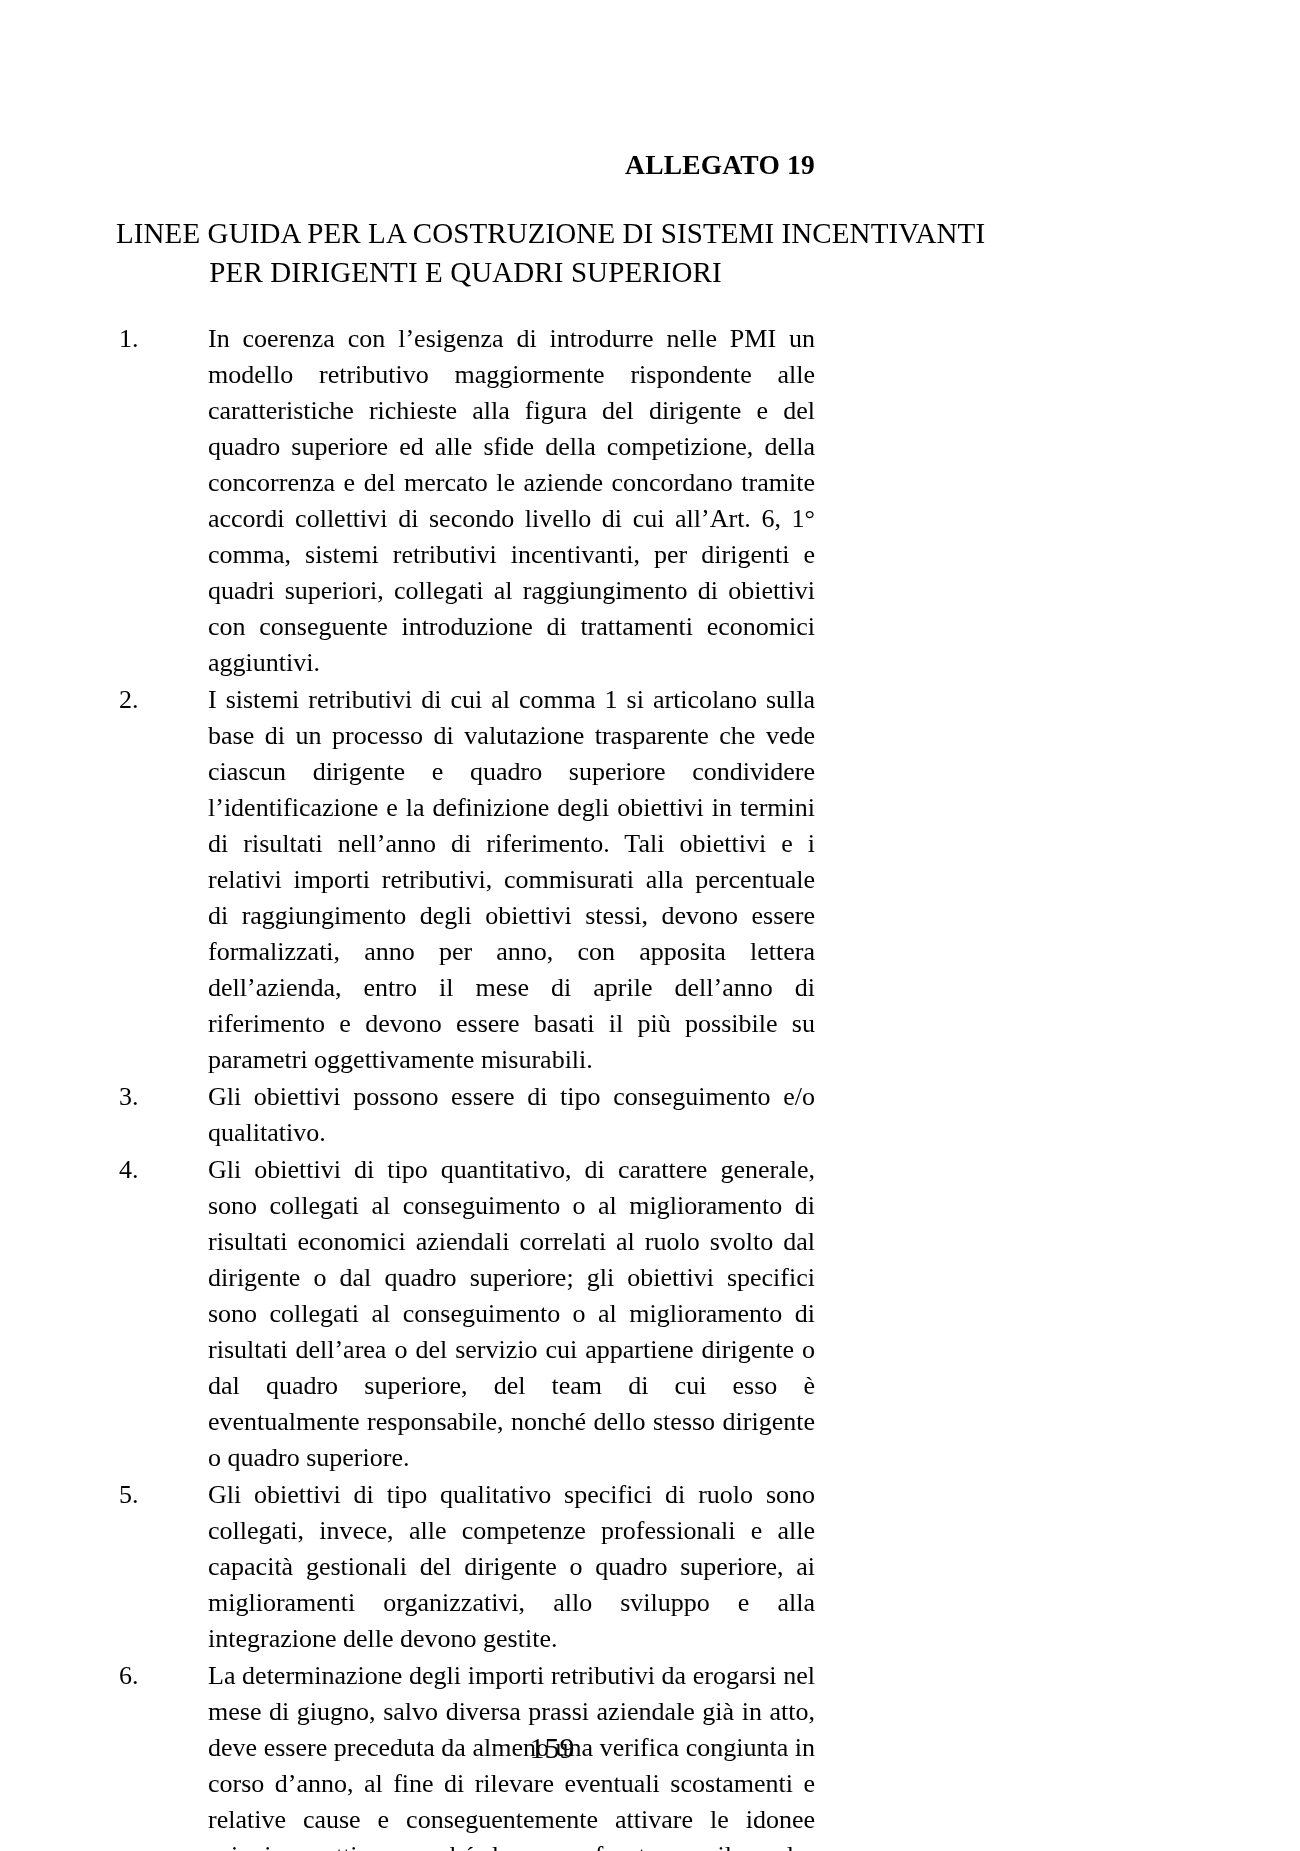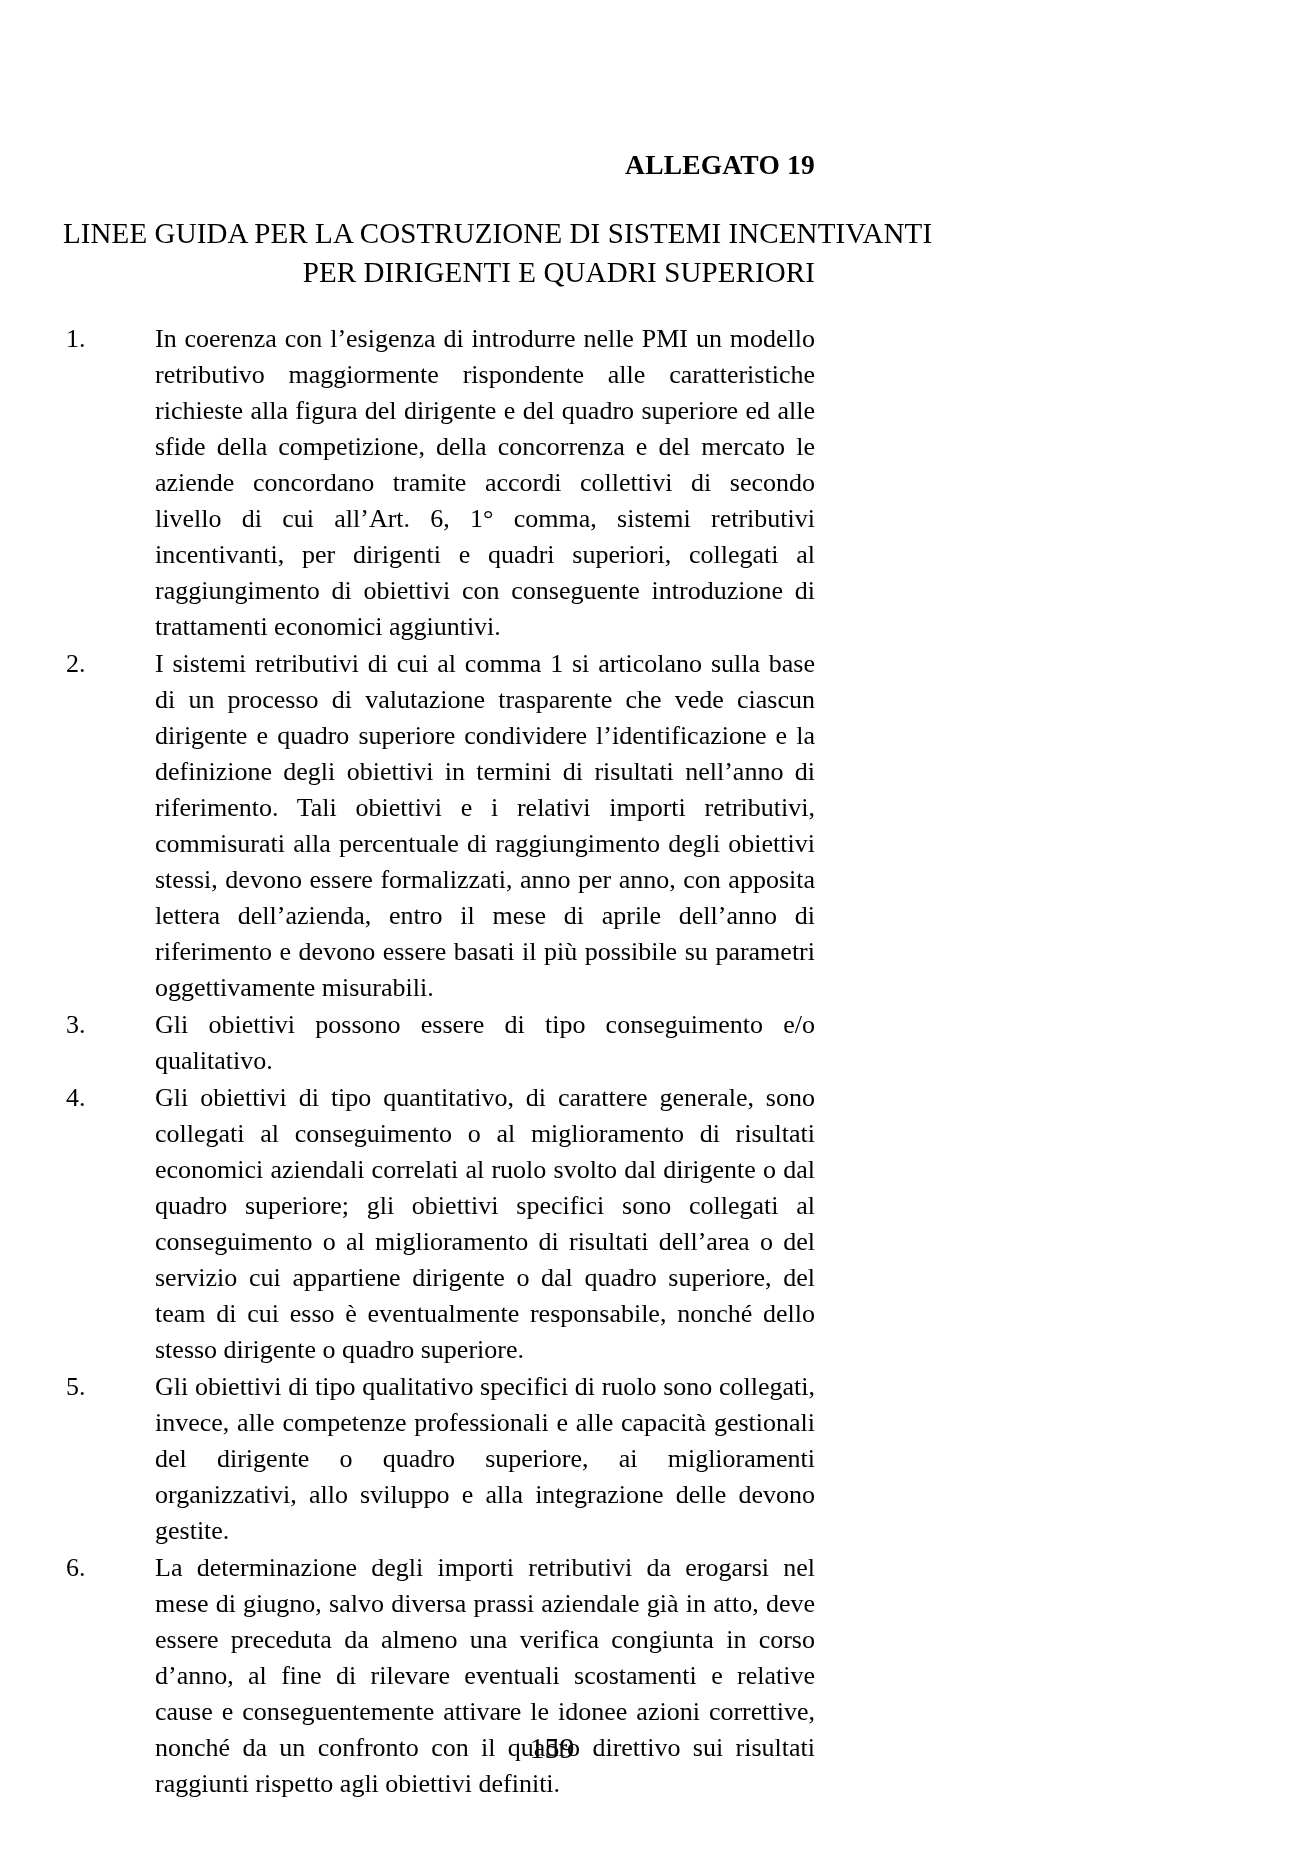--- a/index.html
+++ b/index.html
@@ -12,35 +12,35 @@
     height: 1851px;
     font-family: "Liberation Serif", "DejaVu Serif", serif;
     color: #000000;
     -webkit-font-smoothing: antialiased;
   }
   .page {
     position: relative;
     width: 1100px;
     height: 1851px;
     box-sizing: border-box;
-    padding: 150px 285px 0 63px;
+    padding: 150px 285px 0 116px;
   }
   .doc-header {
     text-align: right;
     font-weight: bold;
     font-size: 27.5px;
     letter-spacing: 0.2px;
     line-height: 1.1;
     margin: 0 0 34px 0;
   }
   .doc-title {
     font-size: 29px;
     line-height: 1.33;
     margin: 0 0 30px 0;
-    text-align: right;
+    text-align: center;
     letter-spacing: 0.1px;
   }
   .doc-title .title-line {
     display: block;
     white-space: nowrap;
   }
   .clauses {
     margin: 0;
     padding: 0;
     list-style: none;

